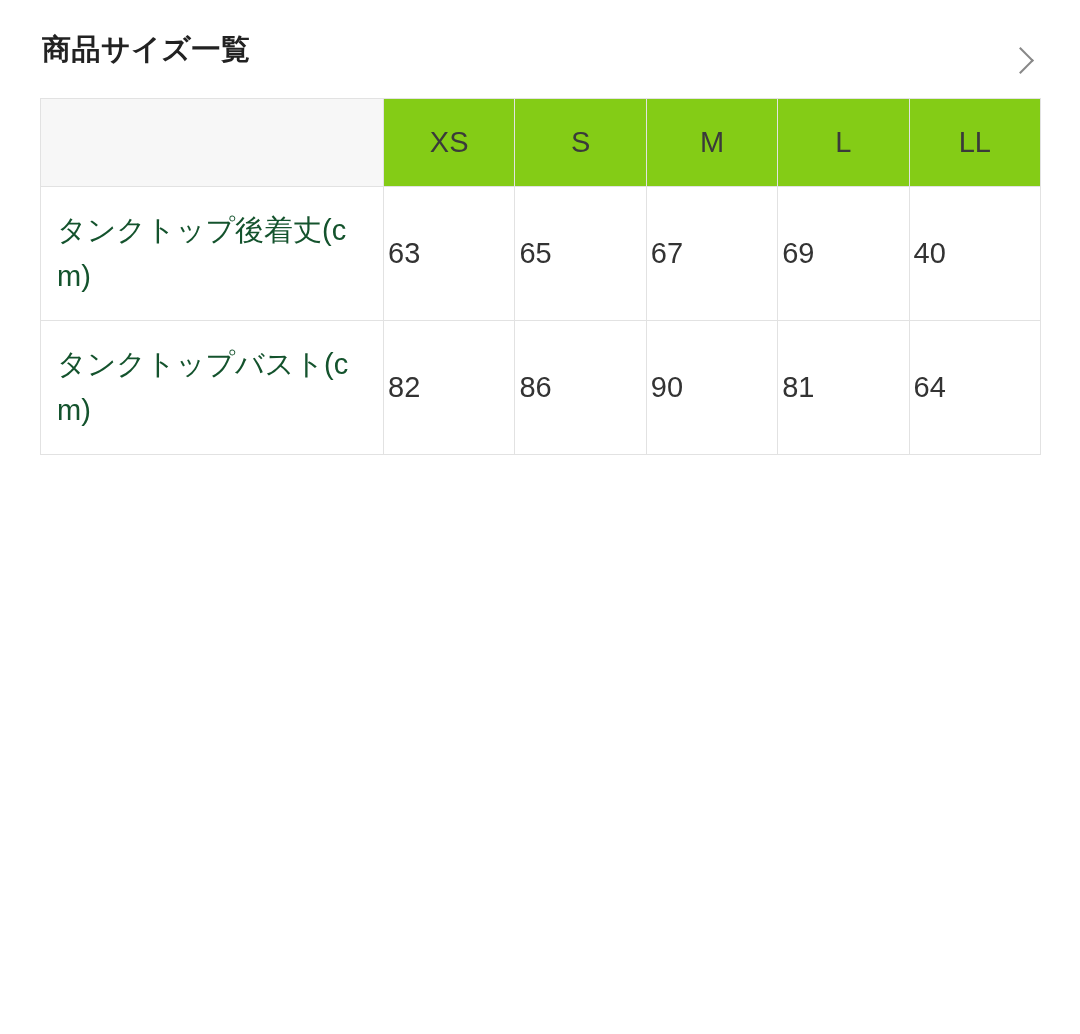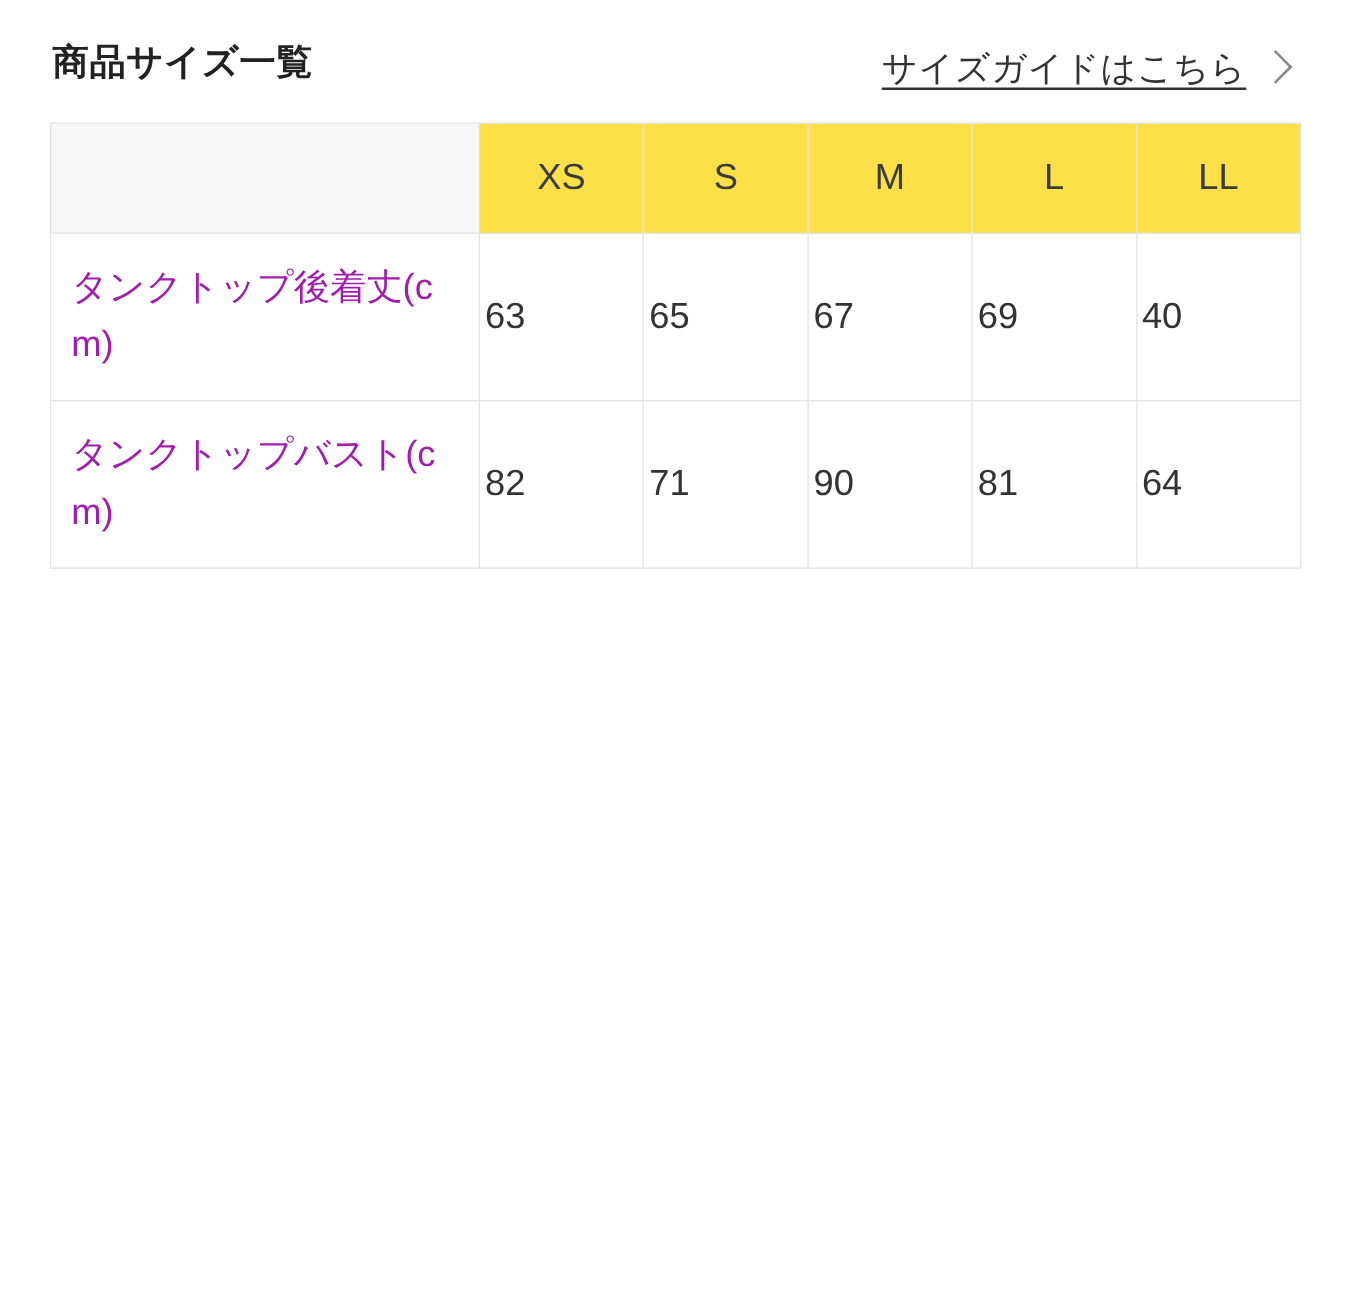--- a/index.html
+++ b/index.html
@@ -70,38 +70,38 @@
     table-layout: fixed;
     margin-top: 0;
   }
   table.size-table th,
   table.size-table td {
     border: 1px solid #e2e2e2;
     vertical-align: middle;
     box-sizing: border-box;
   }
   table.size-table thead th {
-    background: #fde047;
+    background: #84cc16;
     height: 88px;
     font-weight: normal;
     font-size: 29px;
     color: #3a3a3a;
     text-align: center;
   }
   table.size-table thead th.corner {
     background: #f7f7f7;
   }
   col.label-col { width: 343px; }
   col.val-col  { width: 131.4px; }
 
   td.row-label {
     padding: 18px 16px 18px 16px;
     font-size: 29px;
     line-height: 1.58;
-    color: #a21caf;
+    color: #14532d;
     text-align: left;
     word-break: break-all;
   }
   td.value {
     text-align: left;
     font-size: 29px;
     line-height: 1.58;
     color: #333333;
     padding: 18px 4px;
   }
@@ -109,21 +109,20 @@
   tr.row-short td { height: 118px; }
 </style>
 </head>
 <body>
 
 <div class="page">
 
   <div class="header-row">
     <div class="page-title">商品サイズ一覧</div>
     <div class="guide-link-wrap">
-      <span class="guide-link">サイズガイドはこちら</span>
       <span class="chevron"></span>
     </div>
   </div>
 
   <table class="size-table">
     <colgroup>
       <col class="label-col">
       <col class="val-col">
       <col class="val-col">
       <col class="val-col">
@@ -145,21 +144,21 @@
         <td class="row-label">タンクトップ後着丈(cm)</td>
         <td class="value">63</td>
         <td class="value">65</td>
         <td class="value">67</td>
         <td class="value">69</td>
         <td class="value">40</td>
       </tr>
       <tr class="row-tall">
         <td class="row-label">タンクトップバスト(cm)</td>
         <td class="value">82</td>
-        <td class="value">71</td>
+        <td class="value">86</td>
         <td class="value">90</td>
         <td class="value">81</td>
         <td class="value">64</td>
       </tr>
     </tbody>
   </table>
 
 </div>
 
 </body></html>

